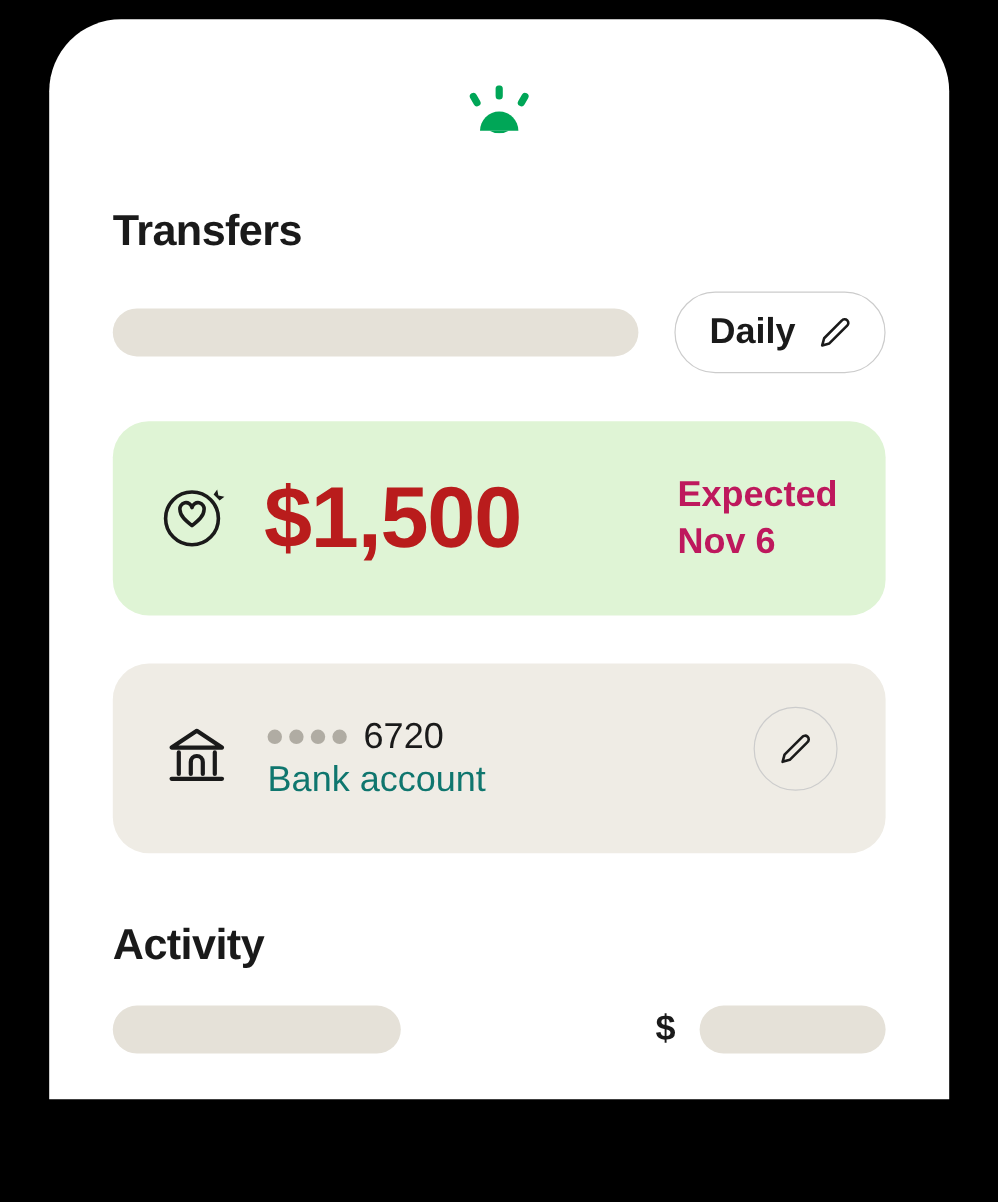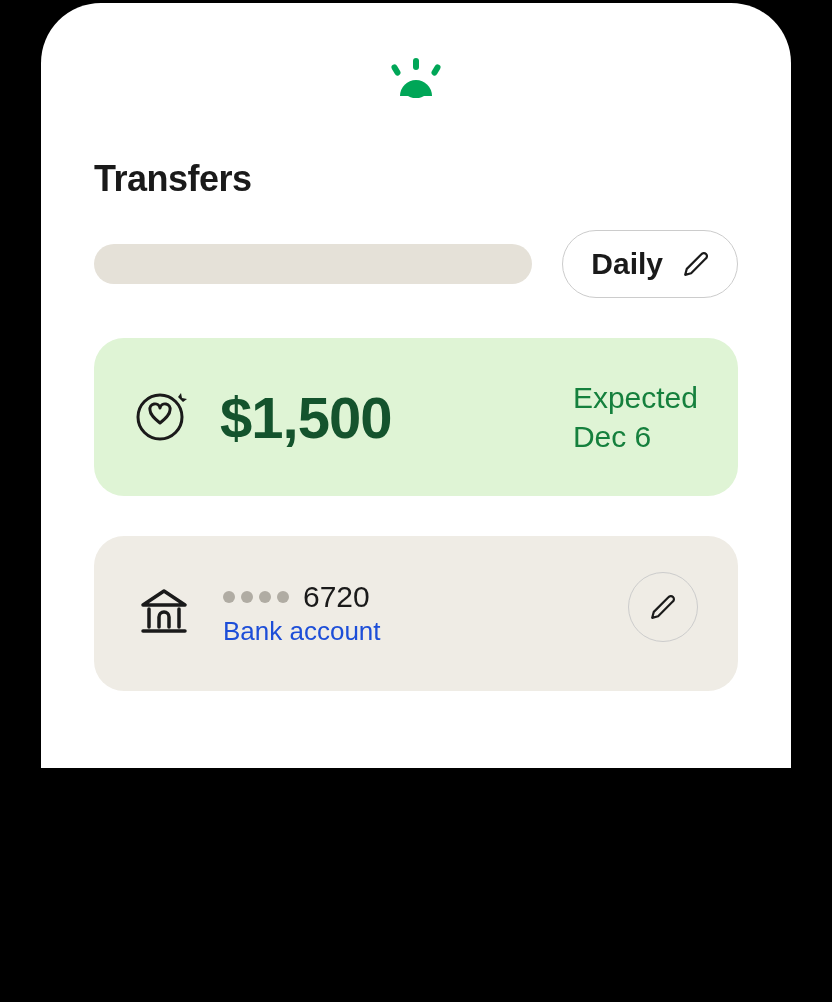--- a/index.html
+++ b/index.html
@@ -10,22 +10,22 @@
     body {
       font-family: -apple-system, BlinkMacSystemFont, "Segoe UI", Helvetica, Arial, sans-serif;
       background: #000;
       width: 832px;
       height: 1002px;
       overflow: hidden;
     }
     .phone-frame {
       background: #fff;
       width: 750px;
-      height: 765px;
-      margin: 3px auto;
+      height: 900px;
+      margin: 16px auto;
       border-radius: 60px 60px 0 0;
       padding: 55px 53px 0 53px;
       position: relative;
     }
     .logo {
       display: flex;
       justify-content: center;
       margin-bottom: 60px;
     }
     .section-title {
@@ -67,30 +67,30 @@
       padding: 40px 40px;
       margin-bottom: 40px;
     }
     .card-green {
       background: #dff4d5;
       display: flex;
       align-items: center;
       gap: 30px;
     }
     .amount {
-      font-size: 58px;
+      font-size: 72px;
       font-weight: 700;
-      color: #14532d;
+      color: #b91c1c;
       letter-spacing: -1px;
     }
     .expected-block {
       margin-left: auto;
       font-size: 30px;
-      font-weight: 400;
-      color: #15803d;
+      font-weight: 700;
+      color: #be185d;
       line-height: 1.3;
     }
     .card-grey {
       background: #efece5;
       display: flex;
       align-items: center;
       gap: 30px;
       position: relative;
       padding: 44px 41px;
     }
@@ -112,23 +112,23 @@
       gap: 6px;
       margin-right: 4px;
     }
     .dot {
       width: 12px;
       height: 12px;
       border-radius: 50%;
       background: #b0aca3;
     }
     .bank-label {
-      font-size: 26px;
+      font-size: 30px;
       font-weight: 500;
-      color: #1d4ed8;
+      color: #0f766e;
     }
     .edit-circle {
       position: absolute;
       right: 40px;
       top: 36px;
       width: 70px;
       height: 70px;
       border-radius: 50%;
       border: 1.5px solid #ccc;
       display: flex;
@@ -202,21 +202,21 @@
     <div class="heart-icon-wrap">
       <svg width="56" height="56" viewBox="0 0 56 56" fill="none" stroke="#1a1a1a" stroke-width="3" stroke-linecap="round" stroke-linejoin="round">
         <circle cx="26" cy="30" r="22"></circle>
         <path d="M26 36 c -5 -4 -10 -8 -10 -13 a 5 5 0 0 1 10 -2 a 5 5 0 0 1 10 2 c 0 5 -5 9 -10 13z" fill="none"></path>
         <path d="M44 10 l3 -4 l1 5 l5 1 l-4 3z" fill="#1a1a1a" stroke="none"></path>
       </svg>
     </div>
     <div class="amount">$1,500</div>
     <div class="expected-block">
       <div>Expected</div>
-      <div>Dec 6</div>
+      <div>Nov 6</div>
     </div>
   </div>
 
   <div class="card card-grey">
     <div class="bank-icon-wrap">
       <svg width="58" height="58" viewBox="0 0 58 58" fill="none" stroke="#1a1a1a" stroke-width="3.5" stroke-linecap="round" stroke-linejoin="round">
         <path d="M8 22 L29 8 L50 22 Z"></path>
         <line x1="14" y1="26" x2="14" y2="44"></line>
         <line x1="44" y1="26" x2="44" y2="44"></line>
         <path d="M24 44 v-10 a5 5 0 0 1 10 0 v10"></path>
@@ -235,14 +235,22 @@
       </div>
       <div class="bank-label">Bank account</div>
     </div>
     <button class="edit-circle">
       <svg width="26" height="26" viewBox="0 0 24 24" fill="none" stroke="#1a1a1a" stroke-width="2" stroke-linecap="round" stroke-linejoin="round">
         <path d="M17 3a2.85 2.85 0 1 1 4 4L7.5 20.5 2 22l1.5-5.5L17 3z"></path>
       </svg>
     </button>
   </div>
 
+  <div class="activity-section">
+    <h1 class="section-title">Activity</h1>
+    <div class="activity-row">
+      <div class="activity-placeholder-left"></div>
+      <span class="dollar-sign">$</span>
+      <div class="activity-placeholder-right"></div>
+    </div>
+  </div>
 
 </div>
 
 </body></html>

